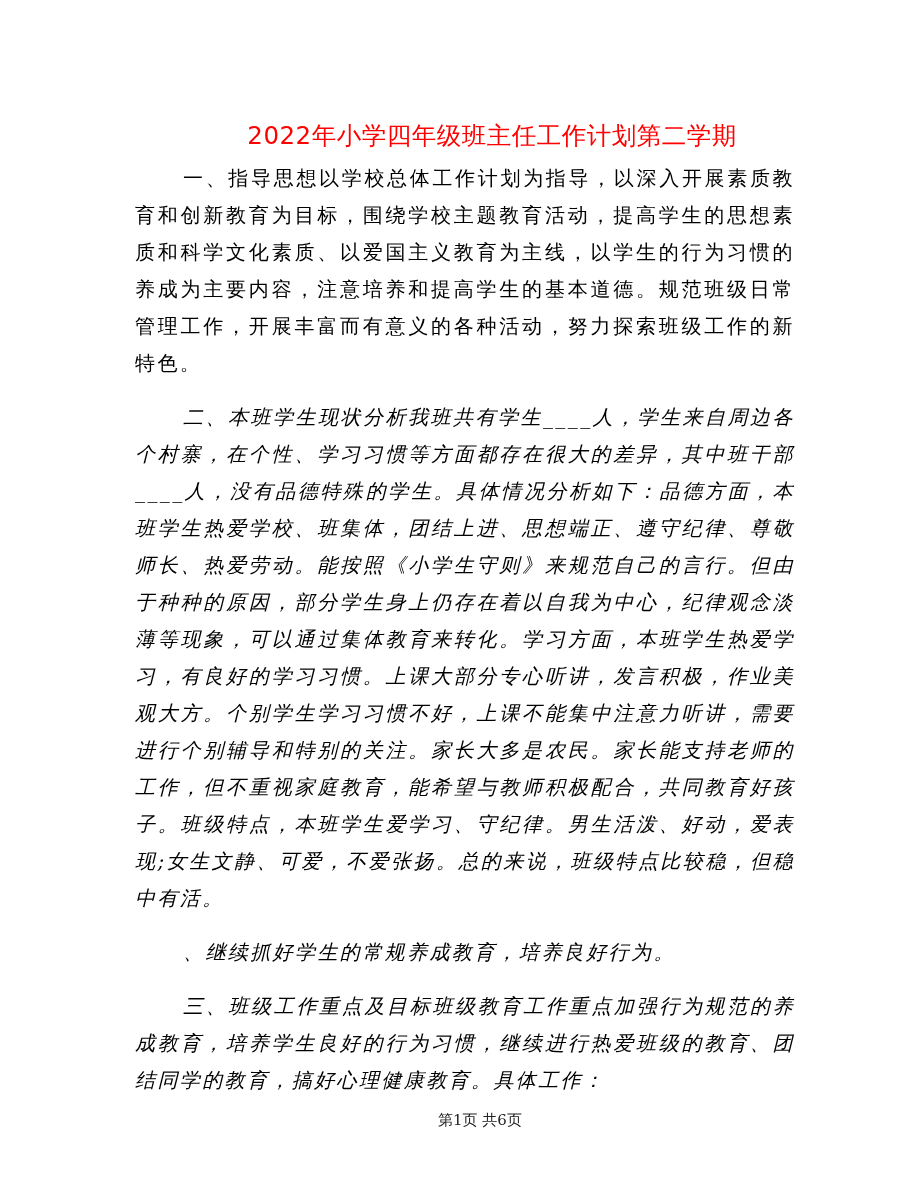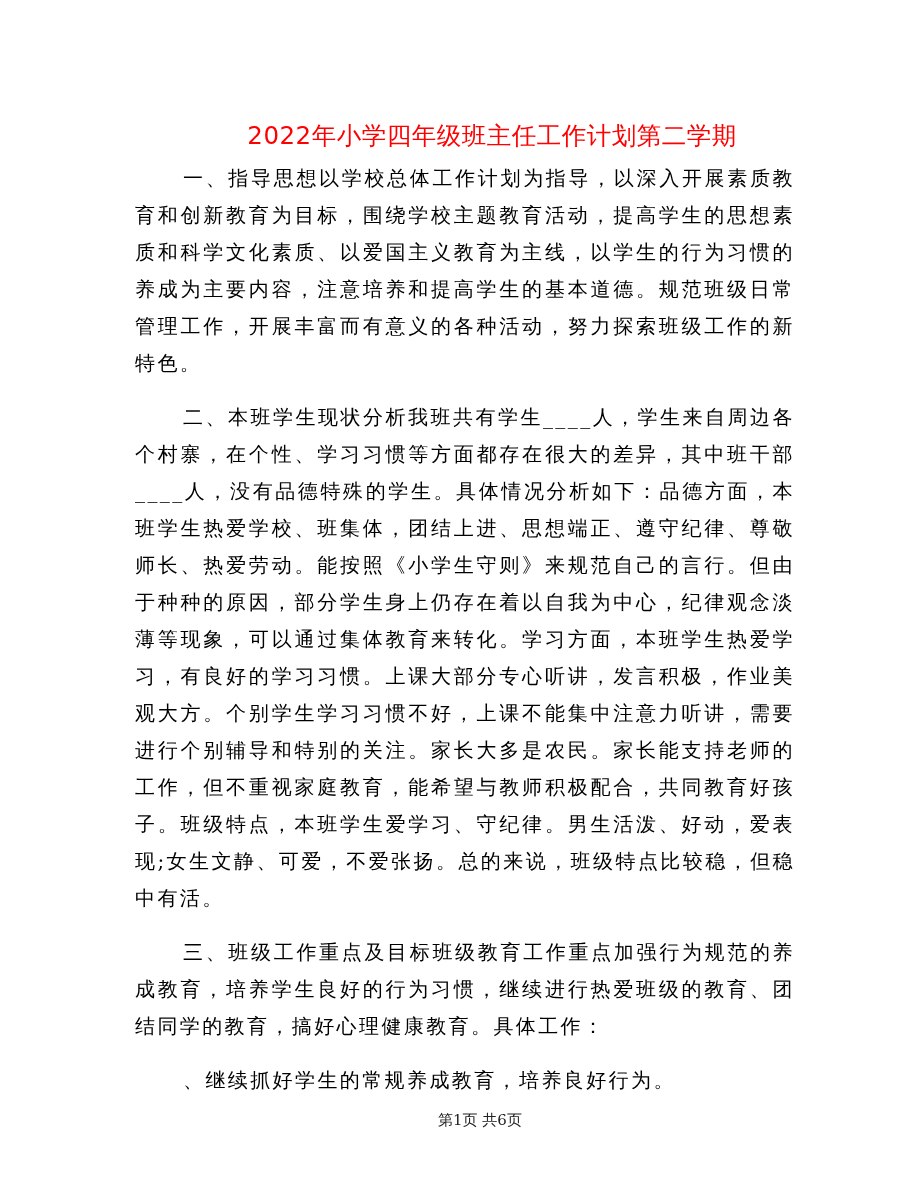--- a/index.html
+++ b/index.html
@@ -5,31 +5,31 @@
   html, body { margin: 0; padding: 0; background: #ffffff; }
   body { width: 920px; height: 1191px; position: relative; overflow: hidden;
          font-family: "DejaVu Serif", "Liberation Serif", serif; color: #000; }
   .page { position: absolute; left: 0; top: 0; width: 920px; height: 1191px; }
   .title { position: absolute; top: 120px; left: 0; width: 920px; text-align: center;
            color: #ff0000; font-size: 24.5px; letter-spacing: 0.5px; line-height: 32px;
            font-family: "DejaVu Sans", "Liberation Sans", sans-serif; padding-left: 32px; }
   .body { position: absolute; left: 135px; top: 160px; width: 660px; }
   .para { font-size: 20px; line-height: 37px; letter-spacing: 2.4px; margin: 0; text-align: justify; }
   .indent { text-indent: 48px; }
-  .para-gap { margin-top: 17px; }
+  .para-gap { margin-top: 17px; font-style: italic; }
   .footer { position: absolute; top: 1111px; left: 0; width: 920px; text-align: center;
             font-size: 15px; color: #222; margin-left: 20px; }
 </style>
 </head>
 <body>
 
 <div class="page">
   <div class="title">2022年小学四年级班主任工作计划第二学期</div>
 
   <div class="body">
     <p class="para indent">一、指导思想以学校总体工作计划为指导，以深入开展素质教育和创新教育为目标，围绕学校主题教育活动，提高学生的思想素质和科学文化素质、以爱国主义教育为主线，以学生的行为习惯的养成为主要内容，注意培养和提高学生的基本道德。规范班级日常管理工作，开展丰富而有意义的各种活动，努力探索班级工作的新特色。</p>
     <p class="para indent para-gap">二、本班学生现状分析我班共有学生____人，学生来自周边各个村寨，在个性、学习习惯等方面都存在很大的差异，其中班干部____人，没有品德特殊的学生。具体情况分析如下：品德方面，本班学生热爱学校、班集体，团结上进、思想端正、遵守纪律、尊敬师长、热爱劳动。能按照《小学生守则》来规范自己的言行。但由于种种的原因，部分学生身上仍存在着以自我为中心，纪律观念淡薄等现象，可以通过集体教育来转化。学习方面，本班学生热爱学习，有良好的学习习惯。上课大部分专心听讲，发言积极，作业美观大方。个别学生学习习惯不好，上课不能集中注意力听讲，需要进行个别辅导和特别的关注。家长大多是农民。家长能支持老师的工作，但不重视家庭教育，能希望与教师积极配合，共同教育好孩子。班级特点，本班学生爱学习、守纪律。男生活泼、好动，爱表现;女生文静、可爱，不爱张扬。总的来说，班级特点比较稳，但稳中有活。</p>
+    <p class="para indent para-gap">、继续抓好学生的常规养成教育，培养良好行为。</p>
     <p class="para indent para-gap">三、班级工作重点及目标班级教育工作重点加强行为规范的养成教育，培养学生良好的行为习惯，继续进行热爱班级的教育、团结同学的教育，搞好心理健康教育。具体工作：</p>
-    <p class="para indent para-gap">、继续抓好学生的常规养成教育，培养良好行为。</p>
   </div>
 
   <div class="footer">第1页 共6页</div>
 </div>
 
 </body></html>

